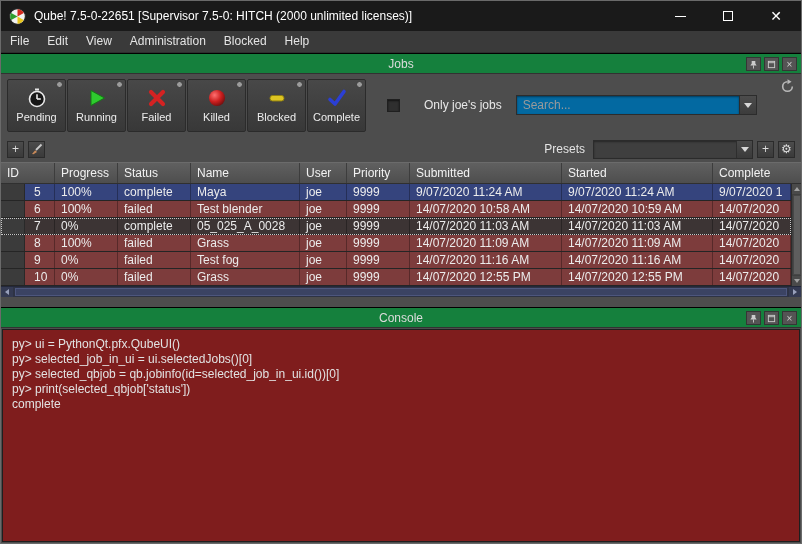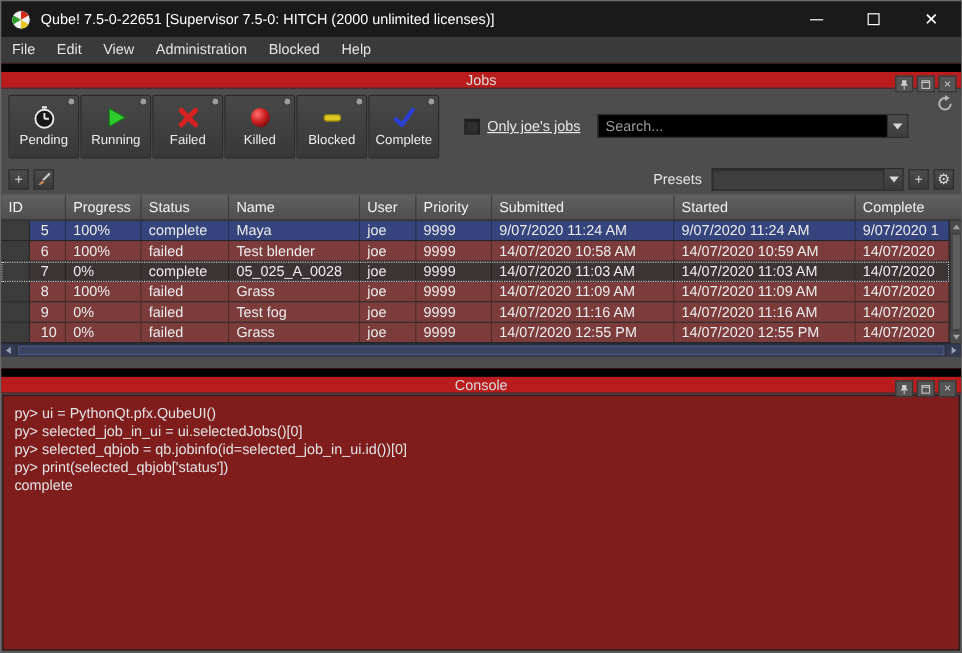--- a/index.html
+++ b/index.html
@@ -15,38 +15,38 @@
   .titlebar .title{ font-size:12px; color:#fff; white-space:nowrap;}
   .win-controls{ margin-left:auto; display:flex; align-items:center; gap:26px; padding-right:6px;}
   .win-btn{ width:22px; height:22px; display:flex; align-items:center; justify-content:center; cursor:default;}
   .glyph-min{ width:11px; height:0; border-top:1px solid #fff;}
   .glyph-max{ width:10px; height:10px; border:1px solid #fff;}
   .glyph-close{ color:#fff; font-size:14px; line-height:14px;}
   
   .menubar{ height:22px; background:#3a3a3a; display:flex; align-items:stretch; border-bottom:1px solid #2e2e2e; flex:0 0 auto;}
   .menu-item{ padding:3px 9px; font-size:12px; color:#e4e4e4;}
   
-  .panel-header{ height:21px; background:#b91c1c; border-top:7px solid #000000; border-bottom:1px solid #323232;
+  .panel-header{ height:21px; background:#15803d; border-top:1px solid #000000; border-bottom:1px solid #323232;
     position:relative; display:flex; align-items:center; justify-content:center; flex:0 0 auto;}
   .panel-header .panel-title{ font-size:12px; color:#dcdcdc;}
   .panel-btns{ position:absolute; right:4px; top:3px; display:flex; gap:3px;}
   .panel-btn{ width:15px; height:14px; background:#545454; border:1px solid #353535; display:flex; align-items:center; justify-content:center; font-size:10px; color:#ccc;}
   
   .toolbar{ height:62px; display:flex; align-items:center; padding:4px 6px 4px 6px; position:relative; flex:0 0 auto;}
   .filter-btn{ width:59px; height:53px; margin-right:1px; background:linear-gradient(#484848,#383838);
     border:1px solid #2b2b2b; border-radius:2px; position:relative;
     display:flex; flex-direction:column; align-items:center; justify-content:center; gap:3px;}
   .filter-btn .f-icon{ height:20px; display:flex; align-items:center; justify-content:center;}
   .filter-btn .f-label{ font-size:11px; color:#ececec;}
   .badge{ position:absolute; top:1px; right:2px; width:7px; height:7px; border-radius:50%; background:#9c9c9c; border:1px solid #3a3a3a;}
-  .chk-wrap{ display:flex; align-items:flex-end; gap:6px; margin-left:20px; flex:0 0 auto;text-decoration:underline;}
+  .chk-wrap{ display:flex; align-items:flex-end; gap:24px; margin-left:20px; flex:0 0 auto;}
   .checkbox{ width:13px; height:13px; background:#2f2f2f; border:1px solid #1f1f1f; box-shadow:inset 0 1px 2px rgba(0,0,0,.6);}
   .chk-label{ font-size:12px; color:#e8e8e8; white-space:nowrap;}
   .search-wrap{ display:flex; align-items:center; margin-left:14px; flex:1 1 auto; margin-right:38px;}
-  .search-input{ flex:1 1 auto; height:20px; background:#000000; border:1px solid #2c2c2c;
+  .search-input{ flex:1 1 auto; height:20px; background:#0369a1; border:1px solid #2c2c2c;
     box-shadow:inset 0 1px 2px rgba(0,0,0,.45); color:#e6e6e6; font-size:12px; padding:0 6px; outline:none;
     font-family:"Liberation Sans", sans-serif;}
   .search-input::placeholder{ color:#9a9a9a;}
   .dd-btn{ width:17px; height:20px; background:linear-gradient(#4c4c4c,#3c3c3c); border:1px solid #2c2c2c; border-left:none;
     display:flex; align-items:center; justify-content:center;}
   .tri-down{ width:0; height:0; border-left:4px solid transparent; border-right:4px solid transparent; border-top:5px solid #d8d8d8;}
   .refresh-btn{ position:absolute; top:3px; right:5px; width:18px; height:18px; display:flex; align-items:center; justify-content:center;}
   
   .presets-row{ height:26px; display:flex; align-items:center; padding:0 6px; gap:4px; flex:0 0 auto;}
   .small-btn{ width:17px; height:17px; background:linear-gradient(#4c4c4c,#3a3a3a); border:1px solid #2b2b2b;

